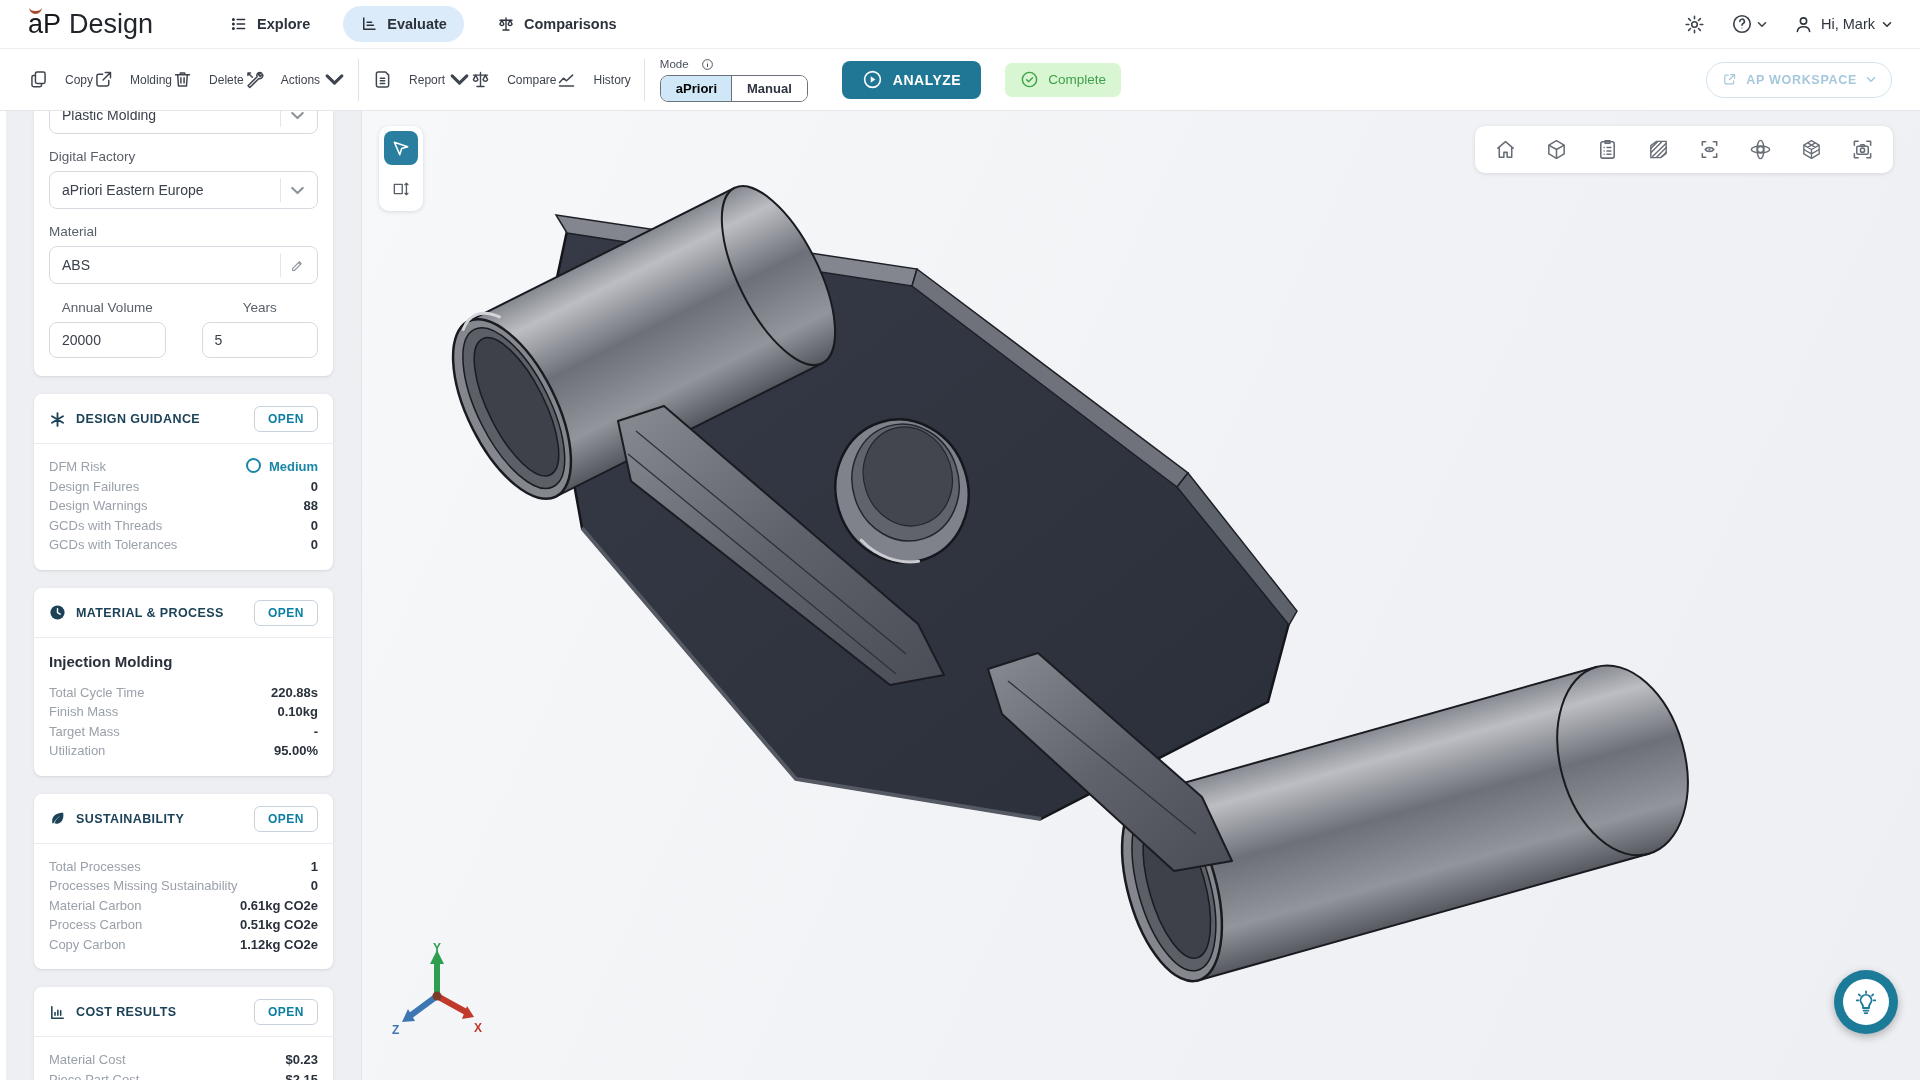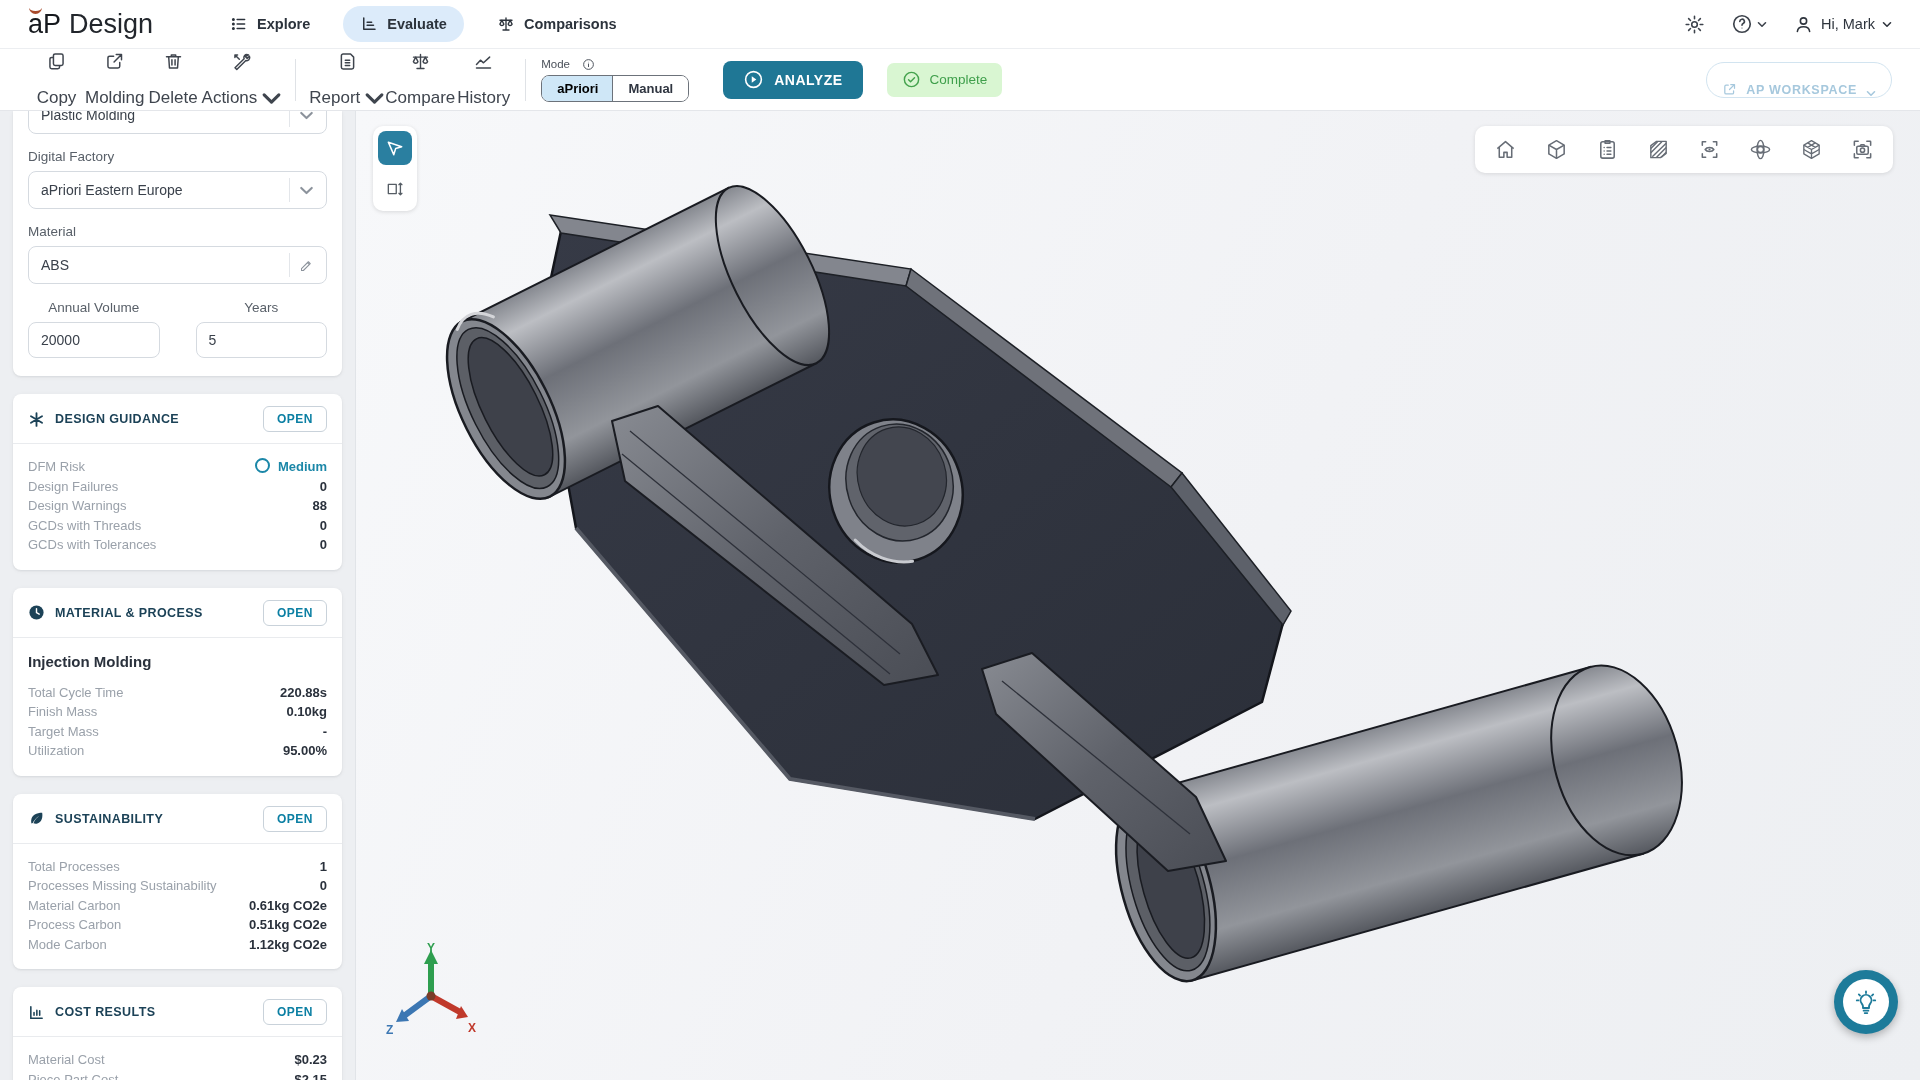--- a/index.html
+++ b/index.html
@@ -20,43 +20,43 @@
     border-radius:18px; font-size:14.5px; font-weight:600; color:#2c333c; cursor:pointer; }
   .nav-item.active { background:#dcebfa; }
   .nav-item svg { width:18px; height:18px; }
   .nav-right { margin-left:auto; display:flex; align-items:center; gap:26px; color:#3d434c; }
   .nav-right .iconbtn { display:flex; align-items:center; gap:4px; cursor:pointer; }
   .user-chip { display:flex; align-items:center; gap:7px; font-size:14.5px; color:#2e343d; cursor:pointer; }
 
   
   .toolbar { height:62px; background:#fff; border-bottom:1px solid #e4e6ea;
     display:flex; align-items:center; padding:0 28px; position:relative; z-index:4; }
-  .tb-btn { display:flex; flex-direction:column; align-items:center; justify-content:center;
-    gap:16px; min-width:57px; color:#3f454e; font-size:17px; cursor:pointer; }
+  .tb-btn { display:flex; flex-direction:row; align-items:center; justify-content:center;
+    gap:16px; min-width:57px; color:#3f454e; font-size:12px; cursor:pointer; }
   .tb-btn svg { width:21px; height:21px; }
   .tb-label { display:flex; align-items:center; gap:4px; }
   .tb-divider { width:1px; height:42px; background:#dfe2e6; margin:0 13px; }
   .mode-group { display:flex; flex-direction:column; gap:4px; margin:0 6px 0 2px; }
   .mode-caption { font-size:11.5px; color:#4b515a; display:flex; align-items:center; gap:12px; }
   .mode-toggle { display:flex; border:1px solid #6c727a; border-radius:8px; overflow:hidden; height:27px; background:#fff; }
   .mode-opt { padding:0 15px; font-size:13px; font-weight:700; color:#2f3540;
     display:flex; align-items:center; cursor:pointer; background:#fff; }
   .mode-opt.selected { background:#cfe7f7; color:#000000; box-shadow:inset -1px 0 0 #6c727a; }
   .analyze-btn { margin-left:28px; background:#1f7795; color:#fff; border:none; cursor:pointer;
     font-weight:700; font-size:14px; letter-spacing:.5px; border-radius:8px; height:38px;
     padding:0 20px; display:flex; align-items:center; gap:10px; font-family:inherit; }
   .complete-badge { margin-left:24px; background:#d9f6d2; color:#3f9f4b; font-size:13.5px;
     border-radius:7px; height:34px; padding:0 15px; display:flex; align-items:center; gap:9px; }
   .workspace-btn { margin-left:auto; height:36px; border:1.5px solid #d2e4f0; border-radius:18px;
     background:#fff; color:#a6c8dd; font-size:12.5px; font-weight:700; letter-spacing:.7px;
-    padding:0 15px; display:flex; align-items:flex-end; gap:9px; cursor:default; font-family:inherit; }
+    padding:0 15px; display:flex; align-items:center; gap:9px; cursor:default; font-family:inherit; }
 
   
   .app-body { display:flex; height:969px; }
-  .sidebar { width:355px; flex-shrink:0; background:#edeff2; padding:0 13px; overflow:hidden; }
+  .sidebar { width:355px; flex-shrink:0; background:#edeff2; padding:0 28px; overflow:hidden;margin-left:6px; }
   .card { background:#fff; border-radius:8px; margin-top:18px;
     box-shadow:0 1px 2px rgba(25,35,45,.07), 0 1px 5px rgba(25,35,45,.05); }
   .card.first { margin-top:0; border-top-left-radius:0; border-top-right-radius:0; overflow:hidden; }
   .card-head { display:flex; align-items:center; gap:10px; padding:12px 15px 11px; }
   .card-head svg { width:17px; height:17px; flex-shrink:0; }
   .card-title { font-size:12.5px; font-weight:700; color:#1c4257; letter-spacing:.4px; flex:1; }
   .open-btn { border:1px solid #c9d2da; border-radius:6px; background:#fff; color:#0b7fa3;
     font-size:12px; font-weight:700; letter-spacing:.5px; padding:5px 13px; cursor:pointer; font-family:inherit; }
   .card-sep { height:1px; background:#e9ebee; }
   .kv-list { padding:13px 15px 15px; }
@@ -468,21 +468,21 @@
             <span class="kv-label">Material Carbon</span>
             <span class="kv-value">0.61kg CO2e</span>
           </div>
 
           <div class="kv-row">
             <span class="kv-label">Process Carbon</span>
             <span class="kv-value">0.51kg CO2e</span>
           </div>
 
           <div class="kv-row">
-            <span class="kv-label">Mode Carbon</span>
+            <span class="kv-label">Copy Carbon</span>
             <span class="kv-value">1.12kg CO2e</span>
           </div>
         </div>
     </div>
 
     <div class="card">
       <div class="card-head">
         <span>
             <svg viewBox="0 0 24 24" fill="none" stroke="#1c4257" stroke-width="2.2" stroke-linecap="round">
               <path d="M4 4v16h16"></path>

